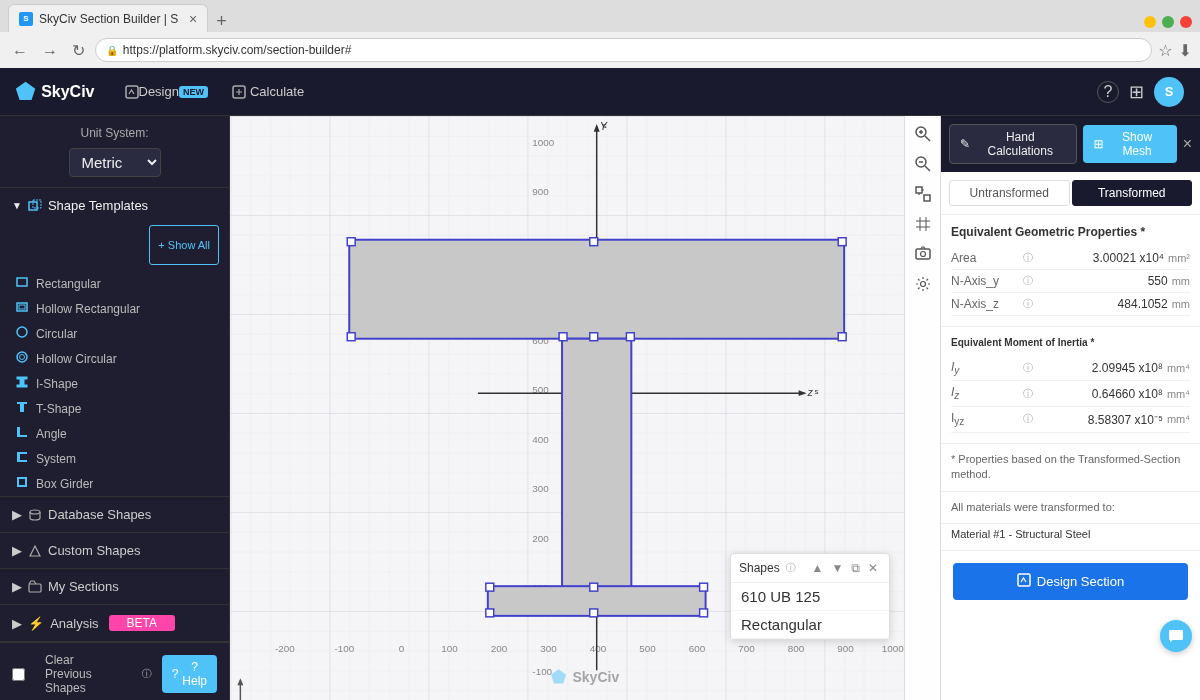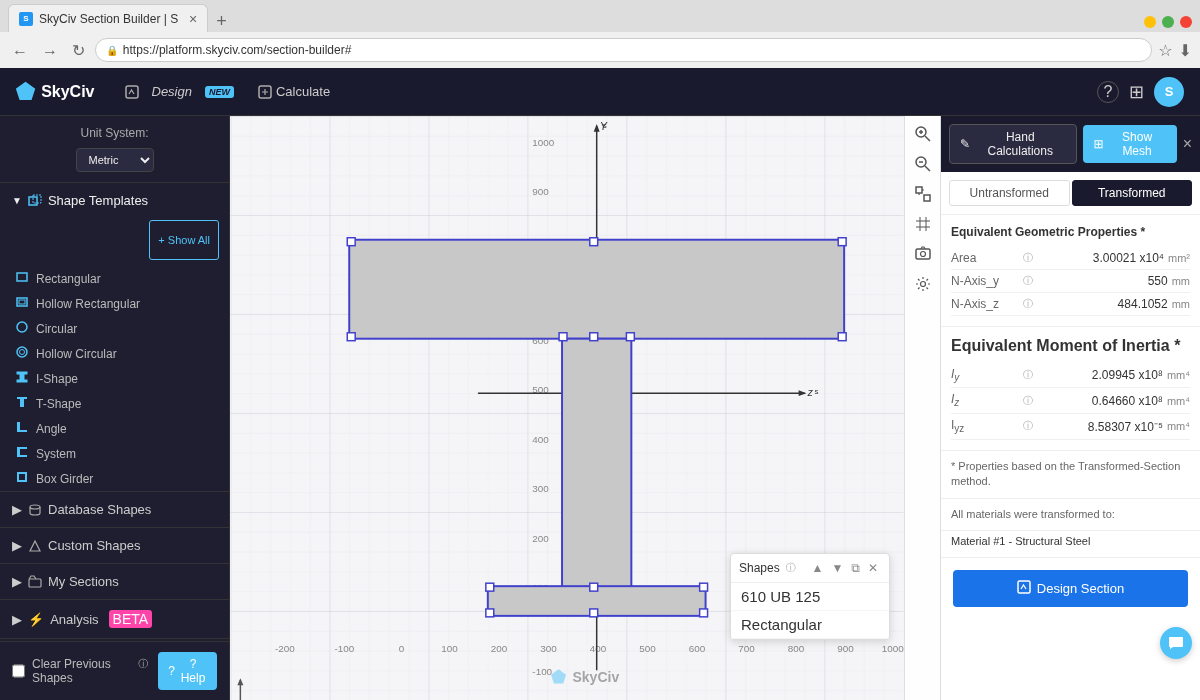--- a/index.html
+++ b/index.html
@@ -24,27 +24,27 @@
     .navbar-right { margin-left: auto; display: flex; align-items: center; gap: 10px; }
     .user-avatar { width: 30px; height: 30px; background: #4fc3f7; border-radius: 50%; display: flex; align-items: center; justify-content: center; color: white; font-weight: bold; font-size: 13px; }
 
     
     .content { display: flex; flex: 1; overflow: hidden; }
 
     
     .sidebar { width: 230px; background: #1e1e30; color: #ccc; display: flex; flex-direction: column; border-right: 1px solid #333; overflow-y: auto; }
     .unit-system-row { display: flex; align-items: center; gap: 8px; padding: 10px 12px; border-bottom: 1px solid #333; flex-direction: column; }
     .unit-label { color: #aaa; font-size: 12px; }
-    .unit-select { flex: 1; background: #2a2a40; border: 1px solid #444; color: #eee; padding: 4px 8px; border-radius: 4px; font-size: 11px; cursor: pointer; }
+    .unit-select { flex: 1; background: #2a2a40; border: 1px solid #444; color: #eee; padding: 4px 8px; border-radius: 4px; font-size: 15px; cursor: pointer; }
     .section-header { display: flex; align-items: center; gap: 6px; padding: 10px 12px; cursor: pointer; color: #eee; font-size: 13px; font-weight: 500; }
     .shape-item { display: flex; align-items: center; gap: 8px; padding: 5px 16px; cursor: pointer; color: #bbb; font-size: 12px; }
     .section-group { border-bottom: 1px solid #333; }
     .collapsed-group { display: flex; align-items: center; gap: 6px; padding: 10px 12px; cursor: pointer; color: #ccc; font-size: 13px; }
     .sidebar-bottom { margin-top: auto; padding: 10px 12px; border-top: 1px solid #333; display: flex; align-items: center; gap: 10px; }
-    .clear-shapes { display: flex; gap: 7px; font-size: 12px; color: #bbb; cursor: pointer; }
+    .clear-shapes { display: flex; align-items: center; gap: 20px; font-size: 12px; color: #bbb; cursor: pointer; }
     .help-btn { margin-left: auto; background: #4fc3f7; color: white; border: none; padding: 5px 10px; border-radius: 4px; font-size: 12px; cursor: pointer; display: flex; align-items: center; gap: 4px; }
 
     
     .canvas-area { flex: 1; background: #f5f5f7; position: relative; overflow: hidden; }
 
     
     .right-toolbar { position: absolute; right: 0; top: 0; width: 36px; background: rgba(255,255,255,0.9); border-left: 1px solid #ddd; display: flex; flex-direction: column; align-items: center; padding: 4px 0; gap: 2px; height: 100%; }
     .toolbar-btn { width: 28px; height: 28px; border: none; background: none; border-radius: 4px; cursor: pointer; display: flex; align-items: center; justify-content: center; color: #555; font-size: 15px; }
 
     
@@ -64,21 +64,21 @@
 
     .properties-section { padding: 10px; border-bottom: 1px solid #eee; }
     .properties-title { font-size: 12px; font-weight: 600; color: #333; margin-bottom: 8px; }
     .prop-row { display: flex; align-items: center; border-bottom: 1px solid #f0f0f0; padding: 4px 0; }
     .prop-label { flex: 0 0 70px; font-size: 12px; color: #666; }
     .prop-info { color: #aaa; font-size: 10px; margin-left: 2px; cursor: pointer; }
     .prop-value { flex: 1; font-size: 12px; color: #333; text-align: right; }
     .prop-unit { font-size: 11px; color: #888; margin-left: 4px; }
 
     .moment-section { padding: 10px; border-bottom: 1px solid #eee; }
-    .moment-title { font-size: 16px; font-weight: 600; color: #333; margin-bottom: 8px; }
+    .moment-title { font-size: 10px; font-weight: 600; color: #333; margin-bottom: 8px; }
 
     .note-text { font-size: 11px; color: #666; padding: 8px 10px; line-height: 1.4; border-bottom: 1px solid #eee; }
     .material-text { font-size: 11px; color: #333; padding: 4px 10px 10px; border-bottom: 1px solid #eee; }
 
     .design-section-btn { margin: 12px; padding: 10px; background: #1a73e8; color: white; border: none; border-radius: 4px; cursor: pointer; font-size: 13px; display: flex; align-items: center; justify-content: center; gap: 6px; width: calc(100% - 24px); }
 
     
     .shapes-box { position: absolute; bottom: 20px; right: 50px; background: white; border: 1px solid #ddd; border-radius: 4px; min-width: 160px; box-shadow: 0 2px 8px rgba(0,0,0,0.15); }
     .shapes-box-header { display: flex; align-items: center; padding: 6px 8px; border-bottom: 1px solid #eee; font-size: 12px; color: #333; font-weight: 500; gap: 4px; }
     .shapes-box-controls { margin-left: auto; display: flex; gap: 2px; }
@@ -120,21 +120,21 @@
 
 <div class="app">
 
   <div class="navbar">
     <div class="logo">
       <span style="color:#4fc3f7;font-size:22px;">⬟</span>
       <span>SkyCiv</span>
     </div>
     <div class="nav-menu">
       <div class="nav-item">
-        <span style="display:flex;align-items:center;gap:13px;font-style:italic;">
+        <span style="display:flex;align-items:center;gap:0;">
           <svg width="14" height="14" viewBox="0 0 14 14" fill="none">
               <rect x="1" y="1" width="12" height="12" rx="2" stroke="#aaa" stroke-width="1.5" fill="none"></rect>
               <path d="M4 9L6.5 5L9 9" stroke="#aaa" stroke-width="1.2"></path>
             </svg>
           <span>Design</span>
           <span style="background:#4fc3f7;color:#1a1a2e;font-size:9px;font-weight:bold;padding:1px 4px;border-radius:3px;">NEW</span>
         </span>
       </div>
       <div class="nav-item">
         <svg width="14" height="14" viewBox="0 0 14 14" fill="none">
@@ -269,21 +269,21 @@
               <path d="M1 4l2-3h3l2 3" stroke="#aaa" stroke-width="1.2" fill="none"></path>
             </svg>
           <span>My Sections</span>
         </div>
       </div>
       <div style="border-bottom:1px solid #333;">
         <div class="collapsed-group">
           <span>▶</span>
           <span style="color:#f4a;">⚡</span>
           <span>Analysis</span>
-          <span style="background:#f4a;color:white;font-size:14px;padding:1px 4px;border-radius:3px;margin-left:4px;">BETA</span>
+          <span style="background:#f4a;color:white;font-size:12px;padding:1px 18px;border-radius:3px;margin-left:4px;">BETA</span>
         </div>
       </div>
 
       <div class="sidebar-bottom">
         <label class="clear-shapes">
           <input type="checkbox" style="margin: 0px;">
           <span>Clear Previous Shapes</span>
           <span style="color:#aaa;font-size:10px;">ⓘ</span>
         </label>
         <button class="help-btn">

